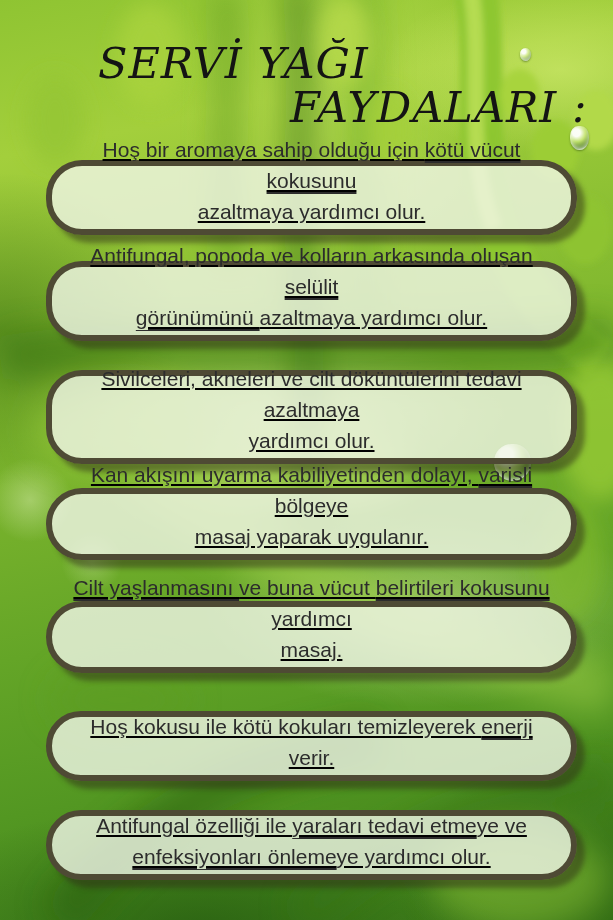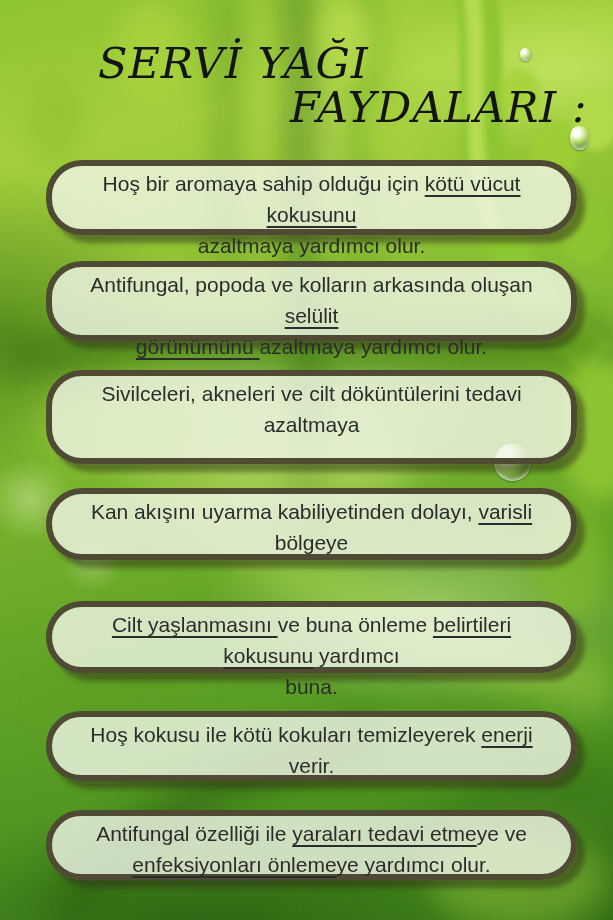--- a/index.html
+++ b/index.html
@@ -39,22 +39,22 @@
   .title-line{position:absolute;font-family:"DejaVu Serif",serif;font-style:italic;
     color:var(--title-text);font-size:43px;letter-spacing:1px;white-space:nowrap;}
   .title-line.l1{left:98px;top:38px;}
   .title-line.l2{left:290px;top:82px;}
   
   .card{position:absolute;left:46px;width:531px;
     background:var(--card-fill);
     border:6px solid var(--card-border);
     border-radius:36px;
     box-shadow:8px 8px 5px var(--card-shadow);
-    display:flex;align-items:flex-start;justify-content:center;
-    padding:2px 20px;}
+    display:flex;align-items:flex-end;justify-content:center;
+    padding:2px 20px;text-decoration:underline;}
   .card:nth-child(1){top:160px;height:75px;}
   .card:nth-child(2){top:261px;height:80px;}
   .card:nth-child(3){top:370px;height:94px;}
   .card:nth-child(4){top:488px;height:72px;}
   .card:nth-child(5){top:601px;height:72px;}
   .card:nth-child(6){top:711px;height:70px;}
   .card:nth-child(7){top:810px;height:70px;}
   .card-text{width:100%;text-align:center;color:var(--body-text);
     font-size:21px;line-height:31px;font-family:"Liberation Sans",sans-serif;}
   .card-text .u{text-decoration:underline;text-underline-offset:4px;text-decoration-thickness:1.5px;}
@@ -129,27 +129,27 @@
   </header>
 
   <main>
       <div class="card">
         <p class="card-text"><span>Hoş bir aromaya sahip olduğu için </span><span class="u">kötü vücut kokusunu</span><br><span>azaltmaya yardımcı olur.</span></p>
       </div>
       <div class="card">
         <p class="card-text"><span>Antifungal, popoda ve kolların arkasında oluşan </span><span class="u">selülit</span><br><span class="u">görünümünü </span><span>azaltmaya yardımcı olur.</span></p>
       </div>
       <div class="card">
-        <p class="card-text"><span>Sivilceleri, akneleri ve cilt döküntülerini tedavi azaltmaya</span><br></p>
+        <p class="card-text"><span>Sivilceleri, akneleri ve cilt döküntülerini tedavi azaltmaya</span><br><span>yardımcı olur.</span></p>
       </div>
       <div class="card">
-        <p class="card-text"><span>Kan akışını uyarma kabiliyetinden dolayı, </span><span class="u">varisli</span><span> bölgeye</span><br></p>
+        <p class="card-text"><span>Kan akışını uyarma kabiliyetinden dolayı, </span><span class="u">varisli</span><span> bölgeye</span><br><span>masaj yaparak uygulanır.</span></p>
       </div>
       <div class="card">
-        <p class="card-text"><span class="u"> Cilt yaşlanmasını </span><span>ve buna önleme </span><span class="u">belirtileri kokusunu</span><span> yardımcı</span><br><span>buna.</span></p>
+        <p class="card-text"><span class="u"> Cilt yaşlanmasını </span><span>ve buna vücut </span><span class="u">belirtileri kokusunu</span><span> yardımcı</span><br><span>masaj.</span></p>
       </div>
       <div class="card">
         <p class="card-text"><span>Hoş kokusu ile kötü kokuları temizleyerek </span><span class="u">enerji </span><span>verir.</span></p>
       </div>
       <div class="card">
         <p class="card-text"><span>Antifungal özelliği ile </span><span class="u">yaraları tedavi etme</span><span>ye ve</span><br><span class="u">enfeksiyonları önleme</span><span>ye yardımcı olur.</span></p>
       </div>
     </main>
 
 </div>

